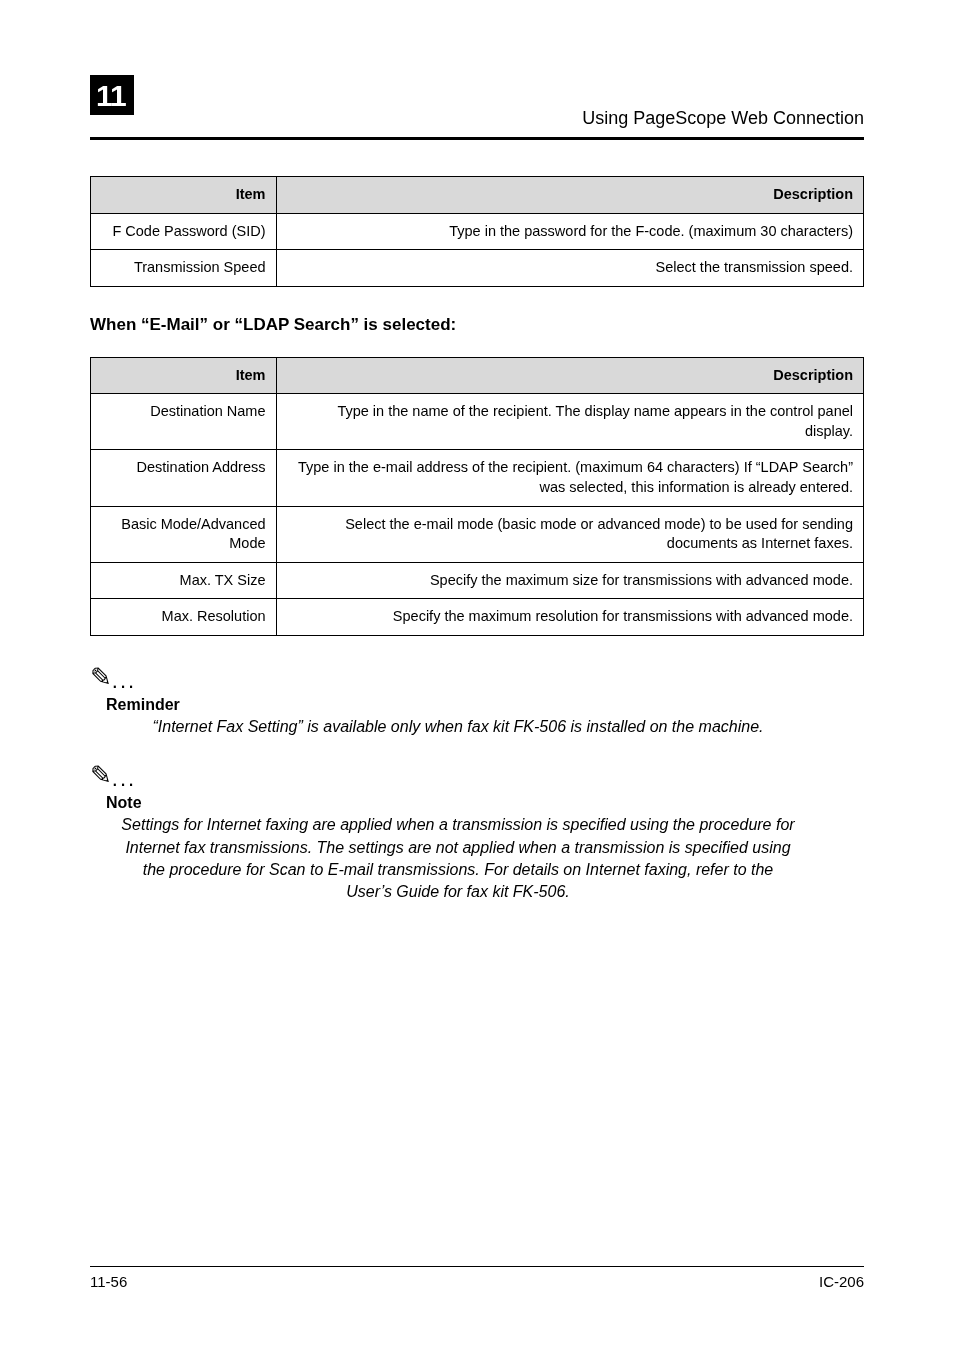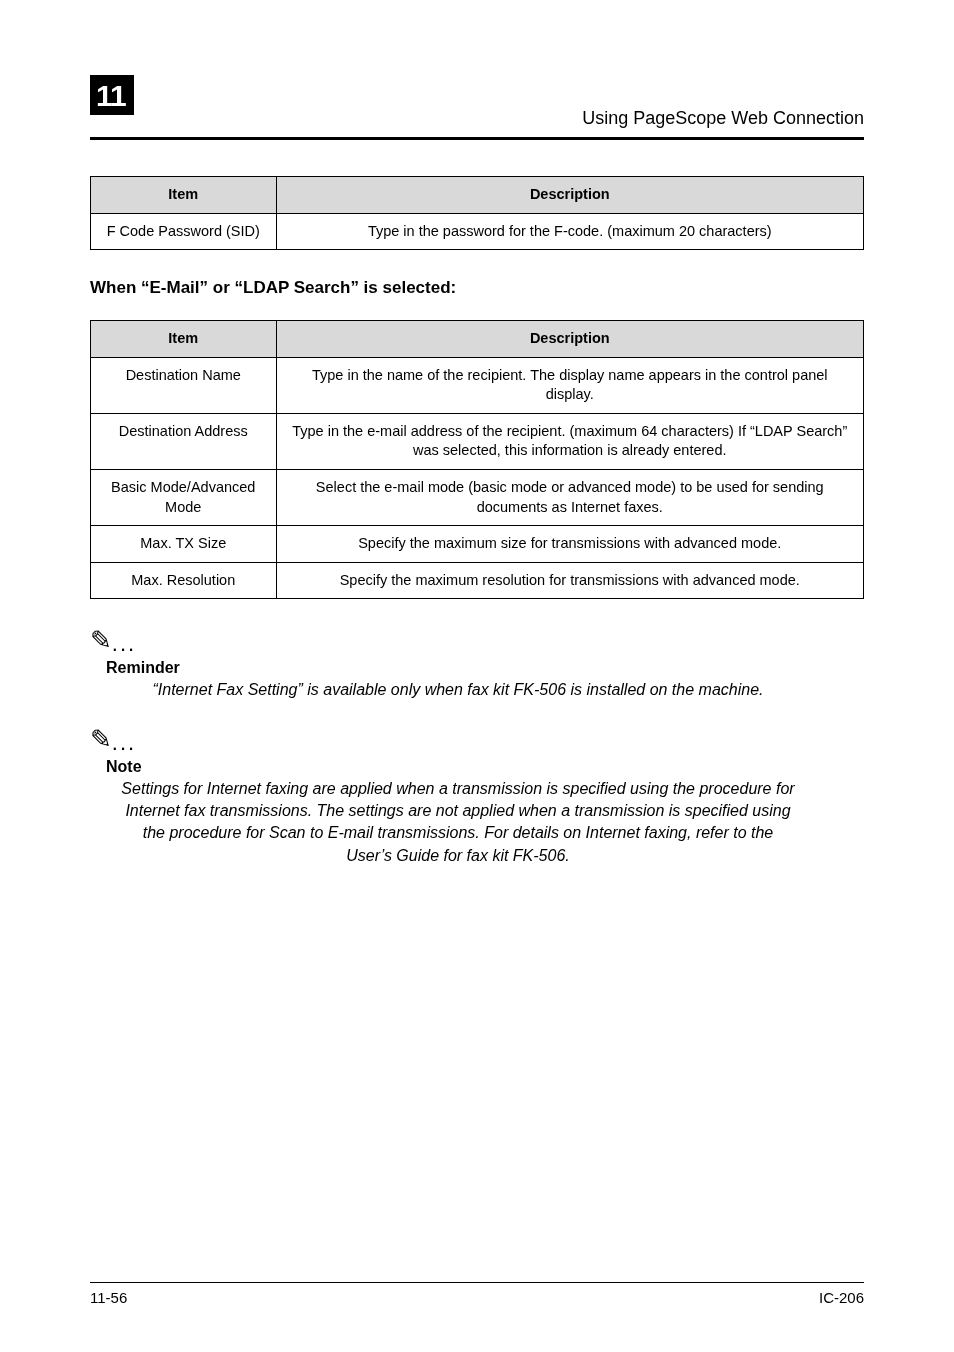--- a/index.html
+++ b/index.html
@@ -3,31 +3,31 @@
 <meta charset="utf-8">
 <style>
   * { box-sizing: border-box; margin: 0; padding: 0; }
   html, body { width: 954px; height: 1352px; background: #ffffff; font-family: Arial, Helvetica, sans-serif; color: #000; }
   .page { width: 954px; height: 1352px; position: relative; padding: 60px 90px 50px 90px; }
   .header-row { display: flex; align-items: center; justify-content: space-between; margin-bottom: 8px; }
   .chapter-badge { background: #000; color: #fff; font-weight: bold; font-size: 30px; padding: 4px 8px 2px 6px; display: inline-block; letter-spacing: -1px; }
   .page-title { font-size: 18px; margin-top: 48px; }
   .hr-thick { border: 0; border-top: 3px solid #000; margin-bottom: 36px; }
   table.spec { width: 100%; border-collapse: collapse; margin-bottom: 28px; margin-top: 4px; }
-  table.spec th, table.spec td { border: 1px solid #000; padding: 8px 10px; font-size: 14.5px; text-align: center; vertical-align: top; line-height: 1.35; }
+  table.spec th, table.spec td { border: 1px solid #000; padding: 8px 10px; font-size: 14.5px; text-align: right; vertical-align: top; line-height: 1.35; }
   table.spec th { background: #d9d9d9; font-weight: bold; }
   table.spec .col-item { width: 24%; }
   .section-h { font-weight: bold; font-size: 17px; margin: 26px 0 22px 0; }
   .note-ico { display: inline-block; font-size: 26px; line-height: 1; }
   .note-dots { font-size: 22px; letter-spacing: 2px; vertical-align: -2px; }
   .note-head-row { margin-top: 6px; }
   .note-label { font-weight: bold; font-size: 16px; margin: 2px 0 2px 16px; }
   .note-body { font-style: italic; font-size: 16px; margin: 0 0 0 28px; line-height: 1.4; max-width: 680px; text-align: center; }
   .note-block { margin-bottom: 24px; }
-  .footer-row { position: absolute; bottom: 46px; left: 90px; right: 90px; }
+  .footer-row { position: absolute; bottom: 62px; left: 90px; right: 90px; }
   .footer-line { border: 0; border-top: 1.2px solid #000; margin-bottom: 6px; }
   .footer-flex { display: flex; justify-content: space-between; font-size: 15px; }
 </style>
 </head>
 <body>
 
 <div class="page">
 
   <div class="header-row">
     <span class="chapter-badge">11</span>
@@ -38,21 +38,25 @@
   <table class="spec">
     <thead>
       <tr>
         <th class="col-item">Item</th>
         <th>Description</th>
       </tr>
     </thead>
     <tbody>
       <tr>
         <td>F Code Password (SID)</td>
-        <td>Type in the password for the F-code. (maximum 20 characters)</td>
+        <td>Type in the password for the F-code. (maximum 30 characters)</td>
+      </tr>
+      <tr>
+        <td>Transmission Speed</td>
+        <td>Select the transmission speed.</td>
       </tr>
     </tbody>
   </table>
 
   <div class="section-h">When “E-Mail” or “LDAP Search” is selected:</div>
 
   <table class="spec">
     <thead>
       <tr>
         <th class="col-item">Item</th>

